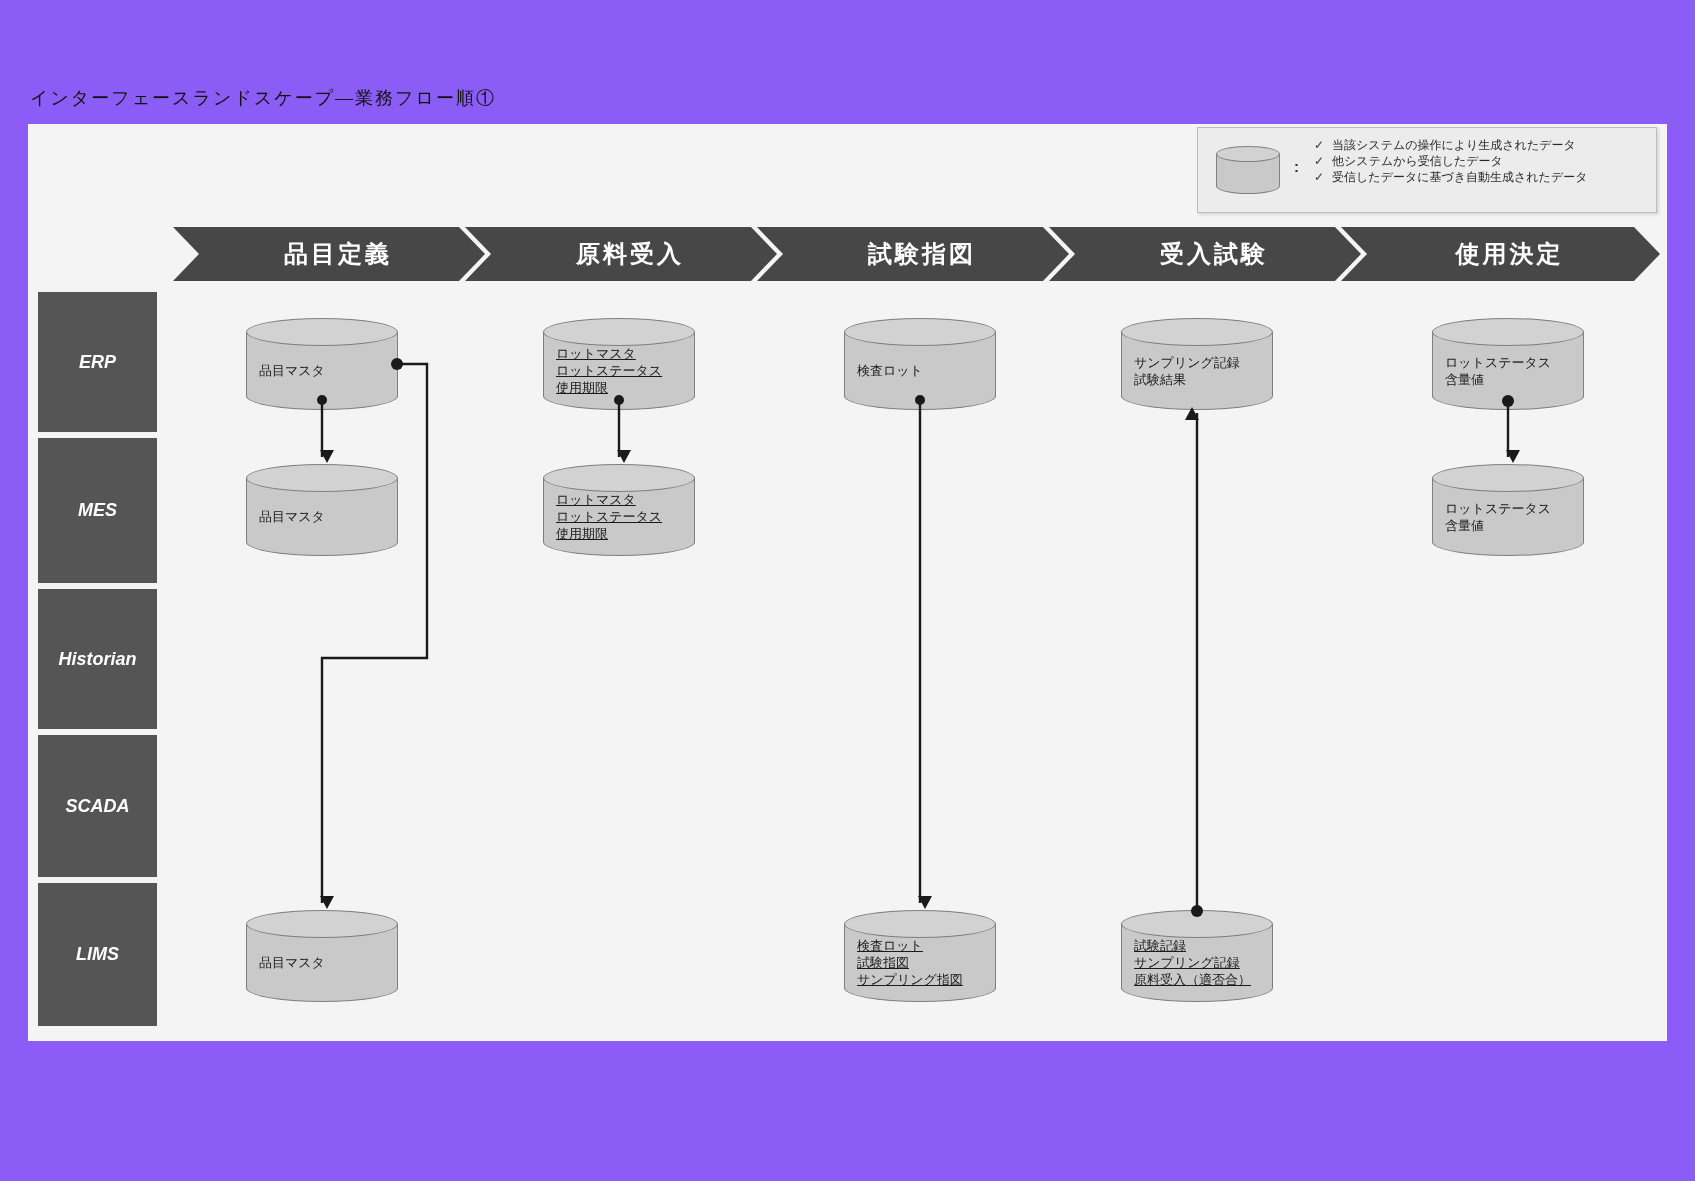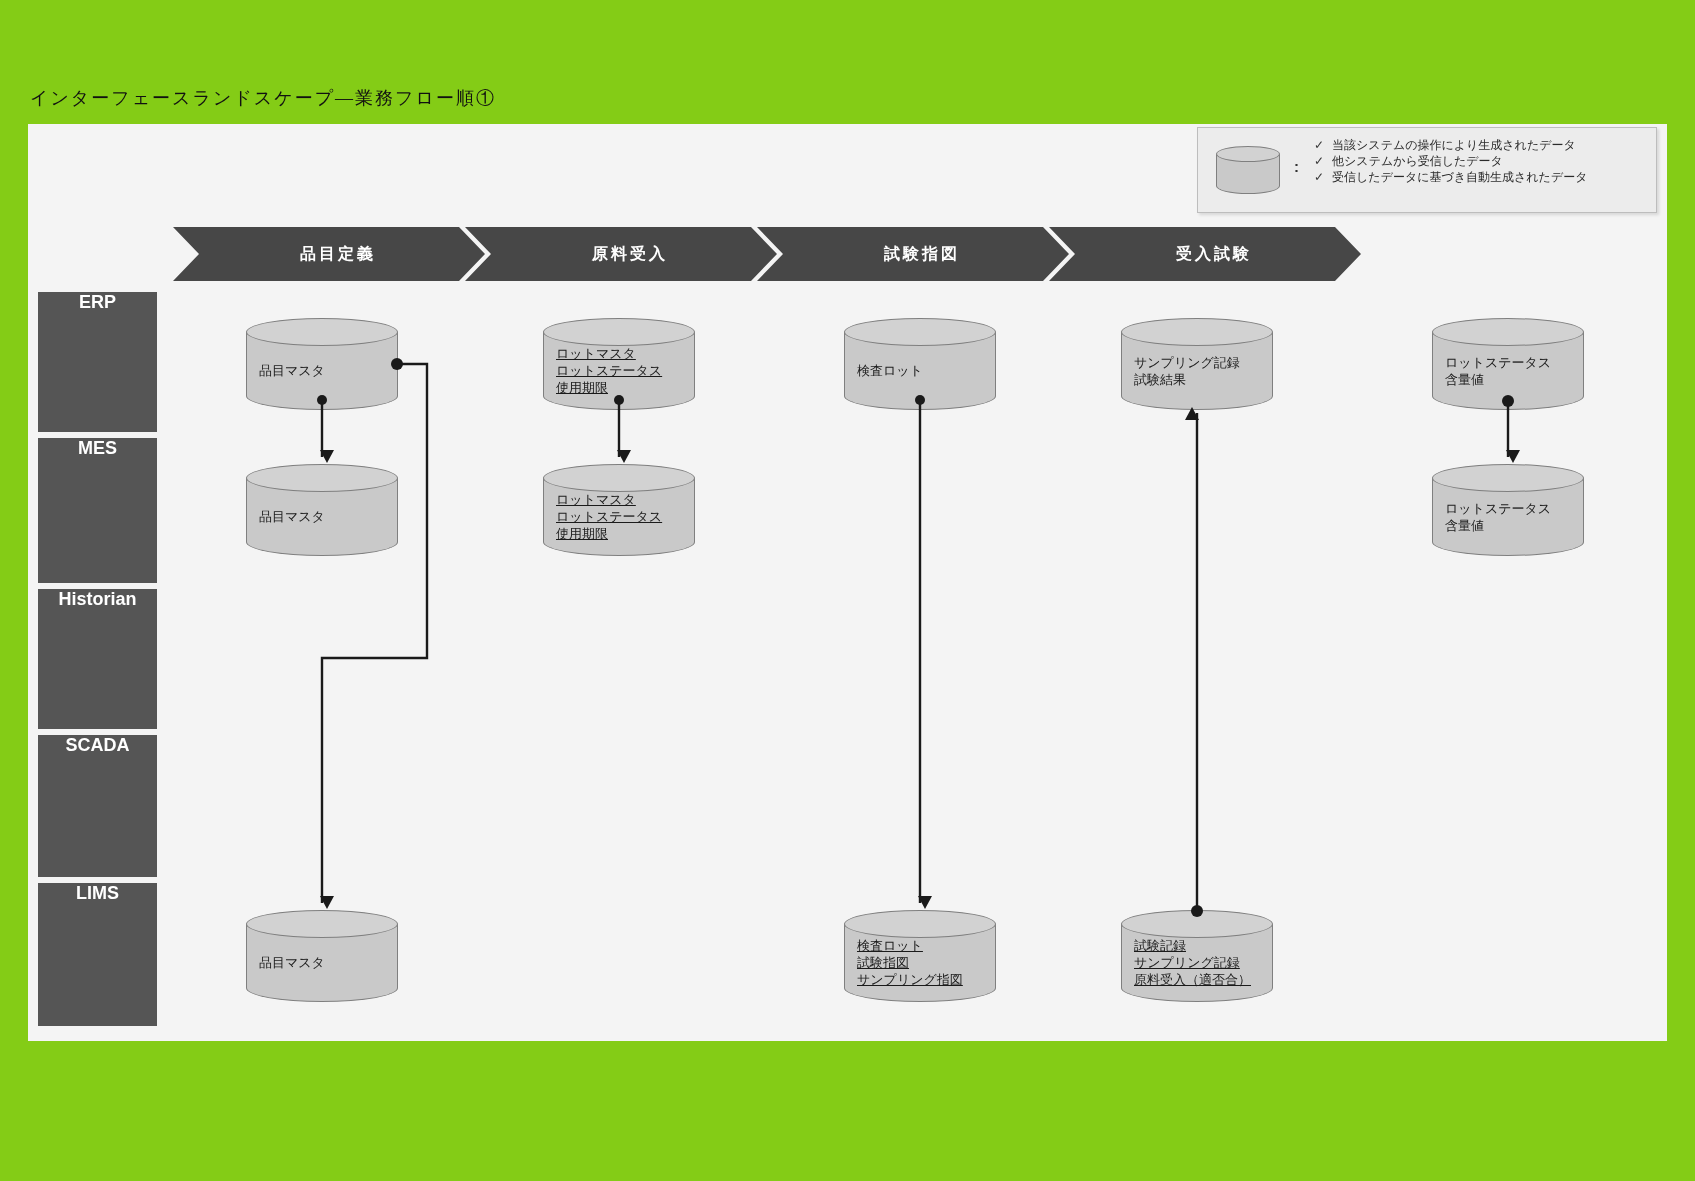--- a/index.html
+++ b/index.html
@@ -1,18 +1,18 @@
 <!DOCTYPE html>
 <html><head>
 <meta charset="utf-8">
 <style>
   html,body{margin:0;padding:0;background:#ffffff;}
   #canvas{
     position:relative;width:1695px;height:1181px;overflow:hidden;
-    font-family:"Liberation Sans",sans-serif;background:#84cc16;
+    font-family:"Liberation Sans",sans-serif;background:#8b5cf6;
   }
   .slide-bg{position:absolute;left:28px;top:124px;width:1639px;height:917px;background:#f4f4f4;}
   .page-title{
     position:absolute;left:30px;top:86px;font-family:"Liberation Serif","DejaVu Serif",serif;
     font-size:18px;color:#111;letter-spacing:2px;white-space:nowrap;
   }
   
   .legend{
     position:absolute;left:1197px;top:127px;width:458px;height:84px;
     background:#ececec;border:1px solid #bdbdbd;box-shadow:2px 2px 3px rgba(0,0,0,.12);
@@ -21,25 +21,25 @@
   .legend-items{position:absolute;left:116px;top:9px;}
   .legend-row{display:flex;gap:8px;font-size:12px;line-height:16px;color:#2b2b2b;white-space:nowrap;}
   .legend-check{color:#3a3a3a;}
   
   .band{position:absolute;left:173px;top:227px;width:1487px;height:54px;}
   .chev{
     position:absolute;top:0;height:54px;background:#474747;
     clip-path:polygon(0 0,calc(100% - 26px) 0,100% 50%,calc(100% - 26px) 100%,0 100%,26px 50%);
     display:flex;align-items:center;justify-content:center;
   }
-  .chev span{color:#fff;font-size:16px;font-weight:bold;letter-spacing:3px;padding-left:18px;}
+  .chev span{color:#fff;font-size:24px;font-weight:bold;letter-spacing:3px;padding-left:18px;}
   
   .sysrow{
     position:absolute;left:38px;width:119px;background:#555555;
-    display:flex;justify-content:center;
+    display:flex;align-items:center;justify-content:center;font-style:italic;
   }
   .sysrow span{color:#fff;font-size:18px;font-weight:bold;}
   
   .cyl{position:absolute;width:152px;height:90px;}
   .cyl-top{
     position:absolute;left:0;top:0;width:152px;height:28px;background:#d2d2d2;
     border:1.5px solid #7f7f7f;border-radius:50%;box-sizing:border-box;z-index:2;
   }
   .cyl-body{
     position:absolute;left:0;top:14px;width:152px;height:78px;background:#c9c9c9;
@@ -92,20 +92,23 @@
         <span>品目定義</span>
       </div>
     <div class="chev" style="left:292px;width:312px">
         <span>原料受入</span>
       </div>
     <div class="chev" style="left:584px;width:312px">
         <span>試験指図</span>
       </div>
     <div class="chev" style="left:876px;width:312px">
         <span>受入試験</span>
+      </div>
+    <div class="chev" style="left:1168px;width:319px">
+        <span>使用決定</span>
       </div>
   </div>
 
   <div class="sysrow" style="top:292px;height:140px">
       <span>ERP</span>
     </div>
   <div class="sysrow" style="top:438px;height:145px">
       <span>MES</span>
     </div>
   <div class="sysrow" style="top:589px;height:140px">

